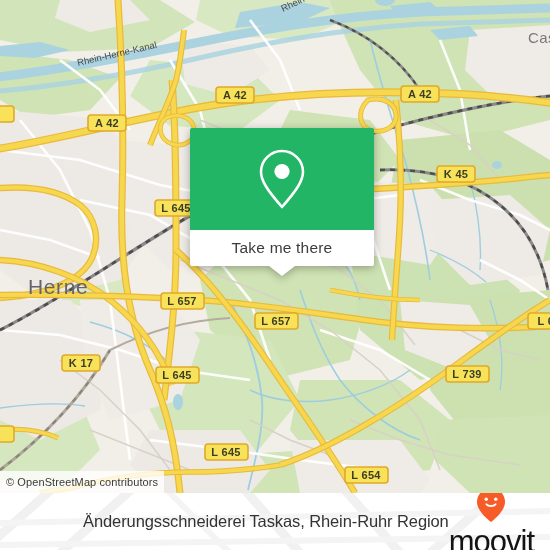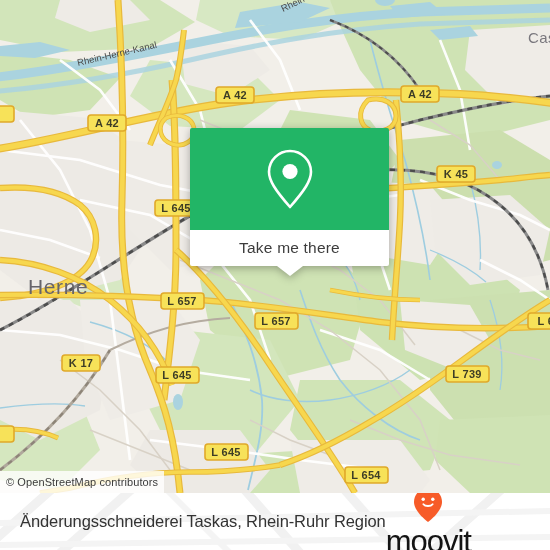--- a/index.html
+++ b/index.html
@@ -44,21 +44,21 @@
     letter-spacing: 0.1px;
     white-space: nowrap;
     z-index: 30;
   }
 
   
   .popup {
     position: absolute;
     left: 190px;
     top: 128px;
-    width: 199px;
+    width: 184px;
     z-index: 25;
     filter: drop-shadow(0 2px 4px rgba(0,0,0,0.30));
   }
   .popup-top {
     height: 102px;
     background: #22b566;
     display: flex;
     align-items: center;
     justify-content: center;
     border-radius: 2px 2px 0 0;
@@ -94,21 +94,21 @@
     width: 550px; height: 57px;
     background: #ffffff;
     overflow: hidden;
   }
   #footer-bg { position: absolute; left: 0; top: 0; opacity: 1; }
   .footer-inner {
     position: relative;
     height: 57px;
     display: flex;
     align-items: center;
-    justify-content: flex-start;
+    justify-content: flex-end;
     padding: 0 16px 0 20px;
     box-sizing: border-box;
   }
   .footer-title {
     font-size: 16.5px;
     color: #333333;
     letter-spacing: -0.1px;
     white-space: nowrap;
   }
   .brand {

